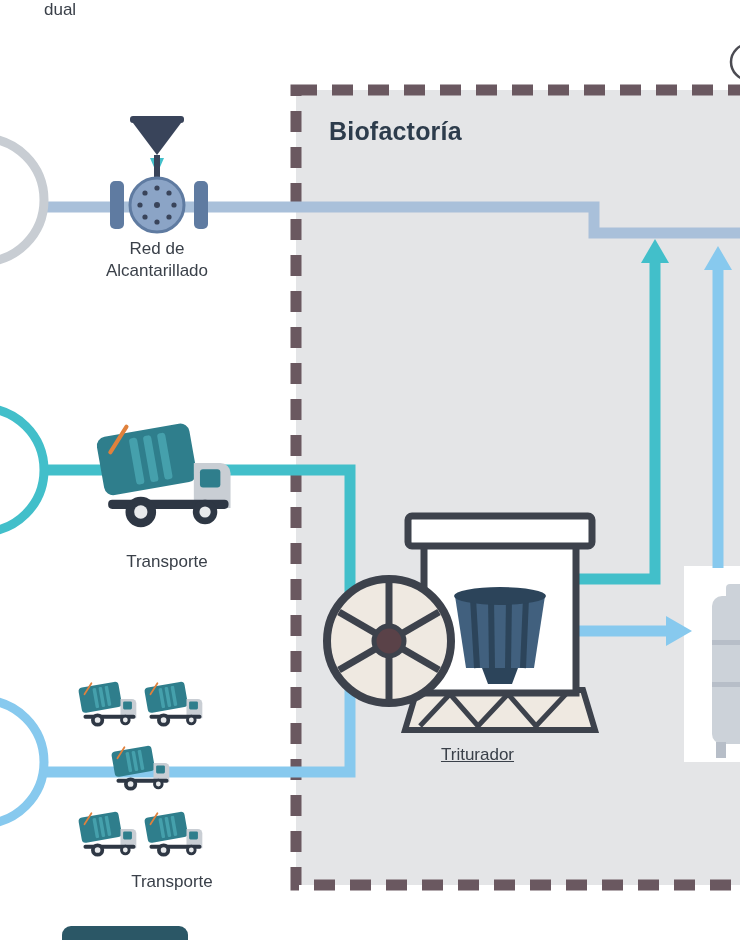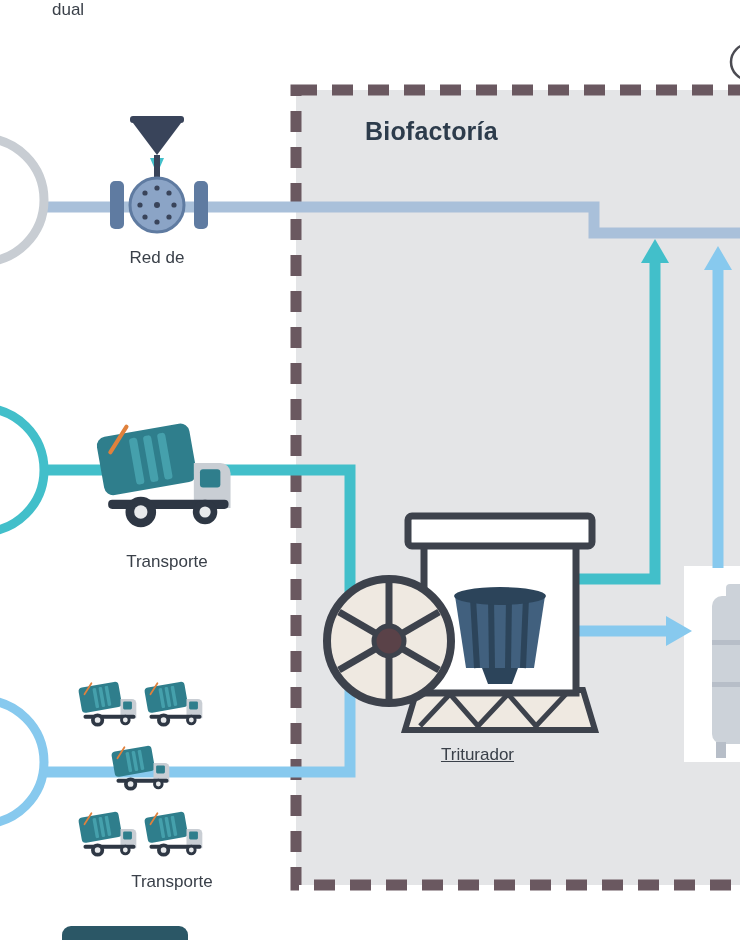--- a/index.html
+++ b/index.html
@@ -1,21 +1,21 @@
 <!DOCTYPE html>
 <html style="--white: #ffffff; --boxfill: #e4e5e7; --boxborder: #6a5860; --pipe: #a9c0da; --teal: #42bfca; --lightblue: #87c9ee; --textcol: #3a4049; --titlecol: #2d3c4c; --dark: #3d424c; --navy: #2e3744; --truckteal: #2f7e8c; --truckslat: #45a0ac; --truckgray: #c9ced4; --lightwheel: #e8eaec; --cream: #efe9e1; --hub: #5a4248; --drum: #41607e; --drumdark: #2c445a; --valvebody: #8ba4c6; --flange: #5f7ba1; --valvedark: #39445a; --tank: #ccd2d9; --tankdark: #b7bec8; --pill: #2b5766; --ring1: #c8cdd3; --orange: #e0813c; --logo: #4b4b52;"><head>
 <meta charset="utf-8">
 <style>
   * { margin:0; padding:0; box-sizing:border-box; }
   body { font-family:"Liberation Sans", sans-serif; background:#fff; }
   .canvas { position:relative; width:740px; height:940px; overflow:hidden; background:var(--white); }
   .canvas > svg { position:absolute; left:0; top:0; }
   .label { position:absolute; color:var(--textcol); font-size:17px; text-align:center; line-height:1.3; }
   .label-left { position:absolute; color:var(--textcol); font-size:17px; text-align:left; }
-  .title { position:absolute; color:var(--titlecol); font-weight:bold; font-size:25px; letter-spacing:.2px;margin-left:36px; }
+  .title { position:absolute; color:var(--titlecol); font-weight:bold; font-size:25px; letter-spacing:.2px; }
 
   .f-white{fill:var(--white)} .f-boxfill{fill:var(--boxfill)} .s-boxborder{stroke:var(--boxborder)}
   .s-pipe{stroke:var(--pipe)}
   .s-teal{stroke:var(--teal)} .f-teal{fill:var(--teal)}
   .s-lblue{stroke:var(--lightblue)} .f-lblue{fill:var(--lightblue)}
   .s-dark{stroke:var(--dark)}
   .f-navy{fill:var(--navy)}
   .f-truckteal{fill:var(--truckteal)} .f-truckslat{fill:var(--truckslat)} .f-truckgray{fill:var(--truckgray)}
   .f-lightwheel{fill:var(--lightwheel)}
   .f-cream{fill:var(--cream)} .f-hub{fill:var(--hub)}
@@ -132,26 +132,27 @@
       <line x1="439" y1="612" x2="339" y2="670" stroke-width="7" class="s-dark"></line>
       <line x1="339" y1="612" x2="439" y2="670" stroke-width="7" class="s-dark"></line>
       <circle cx="389" cy="641" r="15" stroke-width="5" class="f-hub s-dark"></circle>
     </g>
 
     <circle cx="749" cy="62" r="18" stroke-width="2.5" class="nofill s-logo"></circle>
 
     <rect x="62" y="926" width="126" height="30" rx="9" class="f-pill"></rect>
   </svg>
 
-  <div class="label-left" style="left:12px; top:47;padding-left:40px;">dual</div>
+  <div class="label-left" style="left:4px; top:47;padding-left:40px;">dual</div>
 
   <div class="title" style="left:329px; top:117px;">Biofactoría</div>
 
-  <div class="label" style="left:67px; top:247px; width:180px;">
+  <div class="label" style="left:67px; top:238px; width:180px;">
     <div>Red de</div>
+    <div>Alcantarillado</div>
   </div>
 
   <div class="label" style="left:92px; top:551px; width:150px;">Transporte</div>
 
   <div class="label" style="left:97px; top:871px; width:150px;">Transporte</div>
 
   <div class="label" style="left:405px; top:744px; width:145px;text-decoration:underline;">Triturador</div>
 
 </div>
 

